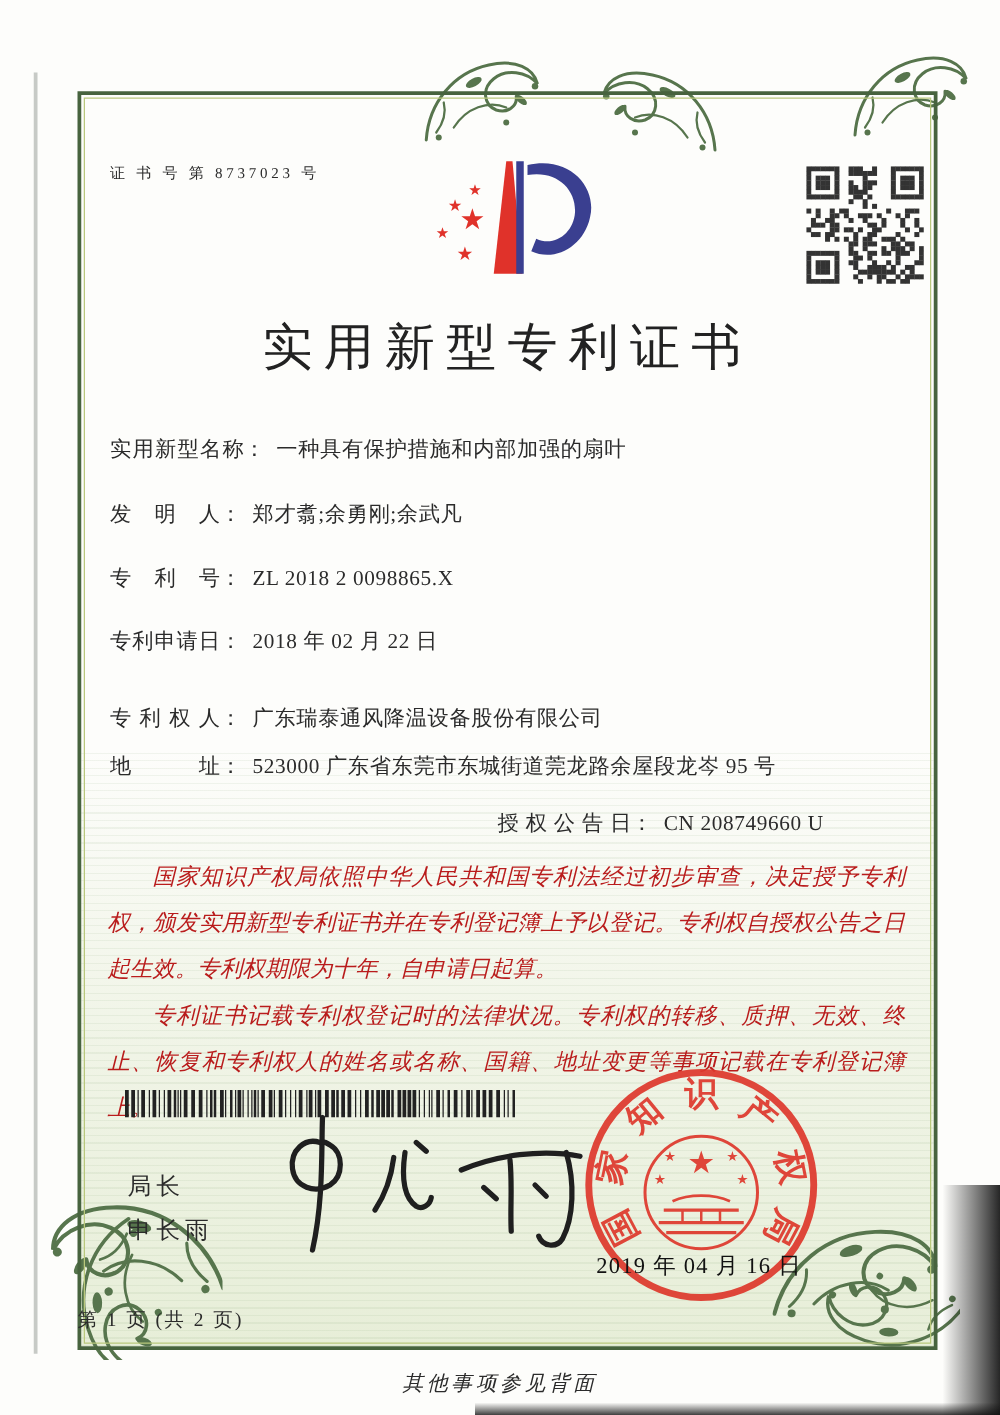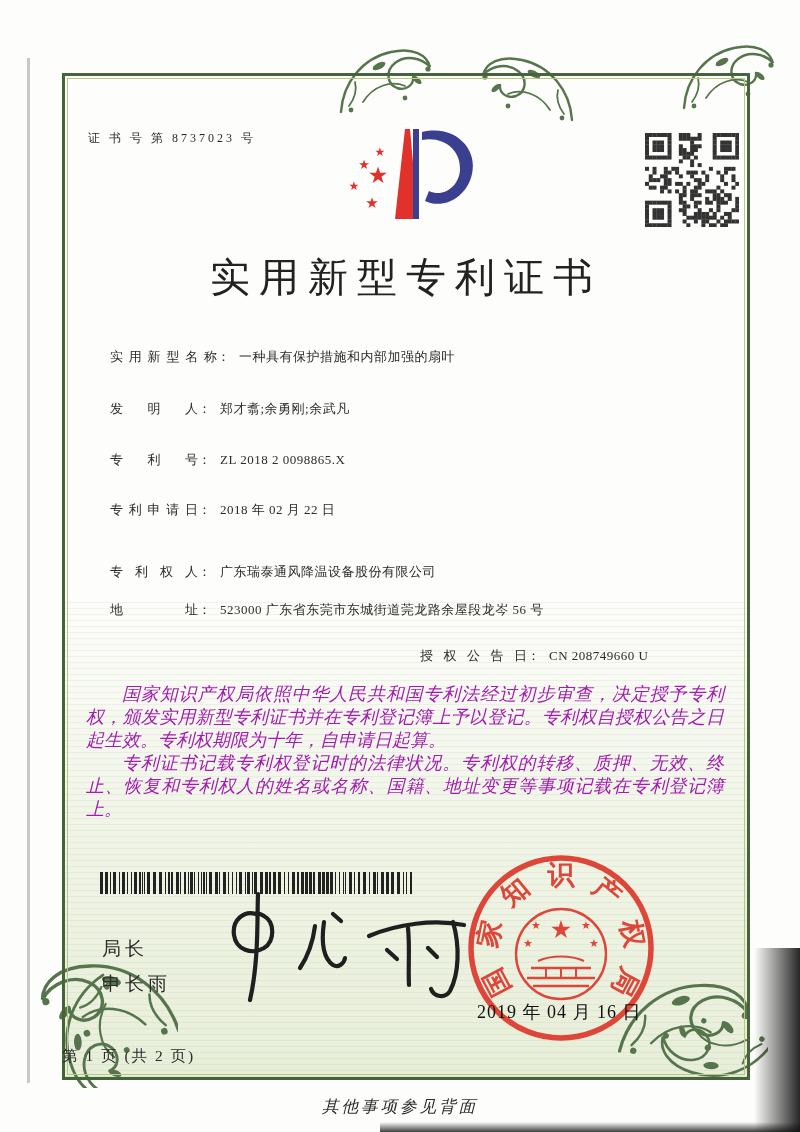--- a/index.html
+++ b/index.html
@@ -30,28 +30,28 @@
     background:linear-gradient(to bottom, rgba(15,15,15,0), rgba(15,15,15,.8));}
   
   .cert-no{position:absolute;left:88px;top:130px;font-size:12px;letter-spacing:3px;z-index:2;}
   .logo{position:absolute;left:330px;top:120px;z-index:2;}
   .qr{position:absolute;left:645px;top:133px;z-index:2;}
   .title{
     position:absolute;left:62px;top:250px;width:688px;text-align:center;z-index:2;
     font-size:40px;font-weight:400;letter-spacing:9px;color:#222;
   }
   
-  .row{position:absolute;left:88px;font-size:13px;z-index:2;white-space:nowrap;margin-left:22px;}
+  .row{position:absolute;left:88px;font-size:17px;z-index:2;white-space:nowrap;}
   .lbl{display:inline-block;width:88px;text-align:justify;text-align-last:justify;vertical-align:bottom;}
   .lbl.w6{width:107px;}
   .val{margin-left:9px;letter-spacing:.5px;}
   .row2col .col2{position:absolute;left:310px;top:0;}
   
   .paras{position:absolute;left:86px;top:683px;width:638px;z-index:2;
-    font-size:18px;line-height:23px;text-align:justify;font-style:italic;color:#a21caf;}
+    font-size:18px;line-height:37px;text-align:justify;font-style:italic;color:#b91c1c;}
   .paras p{margin:0;text-indent:2em;}
   
   .barcode{position:absolute;left:100px;top:872px;z-index:2;}
   .director{position:absolute;left:102px;top:936px;z-index:2;font-size:19px;letter-spacing:4px;}
   .director div{margin-bottom:9px;}
   .signature{position:absolute;left:212px;top:888px;z-index:2;}
   .seal{position:absolute;left:463px;top:850px;z-index:3;opacity:.92;}
   .seal-date{position:absolute;left:477px;top:1000px;z-index:4;font-size:18px;letter-spacing:1px;color:#111;}
   .page-info{position:absolute;left:62px;top:1046px;width:610px;text-align:left;font-size:15.5px;z-index:2;letter-spacing:2px;}
   .back-note{position:absolute;left:0;top:1096px;width:800px;text-align:center;font-size:16.5px;z-index:2;letter-spacing:3px;font-style:italic;}
@@ -398,21 +398,21 @@
 <div class="row" style="top:451px">
   <span class="lbl">专利号</span>：<span class="val">ZL 2018 2 0098865.X</span>
 </div>
 <div class="row" style="top:501px">
   <span class="lbl">专利申请日</span>：<span class="val">2018 年 02 月 22 日</span>
 </div>
 <div class="row" style="top:563px">
   <span class="lbl">专利权人</span>：<span class="val">广东瑞泰通风降温设备股份有限公司</span>
 </div>
 <div class="row" style="top:601px">
-  <span class="lbl">地址</span>：<span class="val">523000 广东省东莞市东城街道莞龙路余屋段龙岑 56 号</span>
+  <span class="lbl">地址</span>：<span class="val">523000 广东省东莞市东城街道莞龙路余屋段龙岑 95 号</span>
 </div>
 <div class="row row2col" style="top:647px;width:640px">
   <span class="col2">
     <span class="lbl w6">授权公告日</span>：<span class="val">CN 208749660 U</span>
   </span>
 </div>
 
 <div class="paras">
   <p>国家知识产权局依照中华人民共和国专利法经过初步审查，决定授予专利权，颁发实用新型专利证书并在专利登记簿上予以登记。专利权自授权公告之日起生效。专利权期限为十年，自申请日起算。</p>
   <p>专利证书记载专利权登记时的法律状况。专利权的转移、质押、无效、终止、恢复和专利权人的姓名或名称、国籍、地址变更等事项记载在专利登记簿上。</p>

